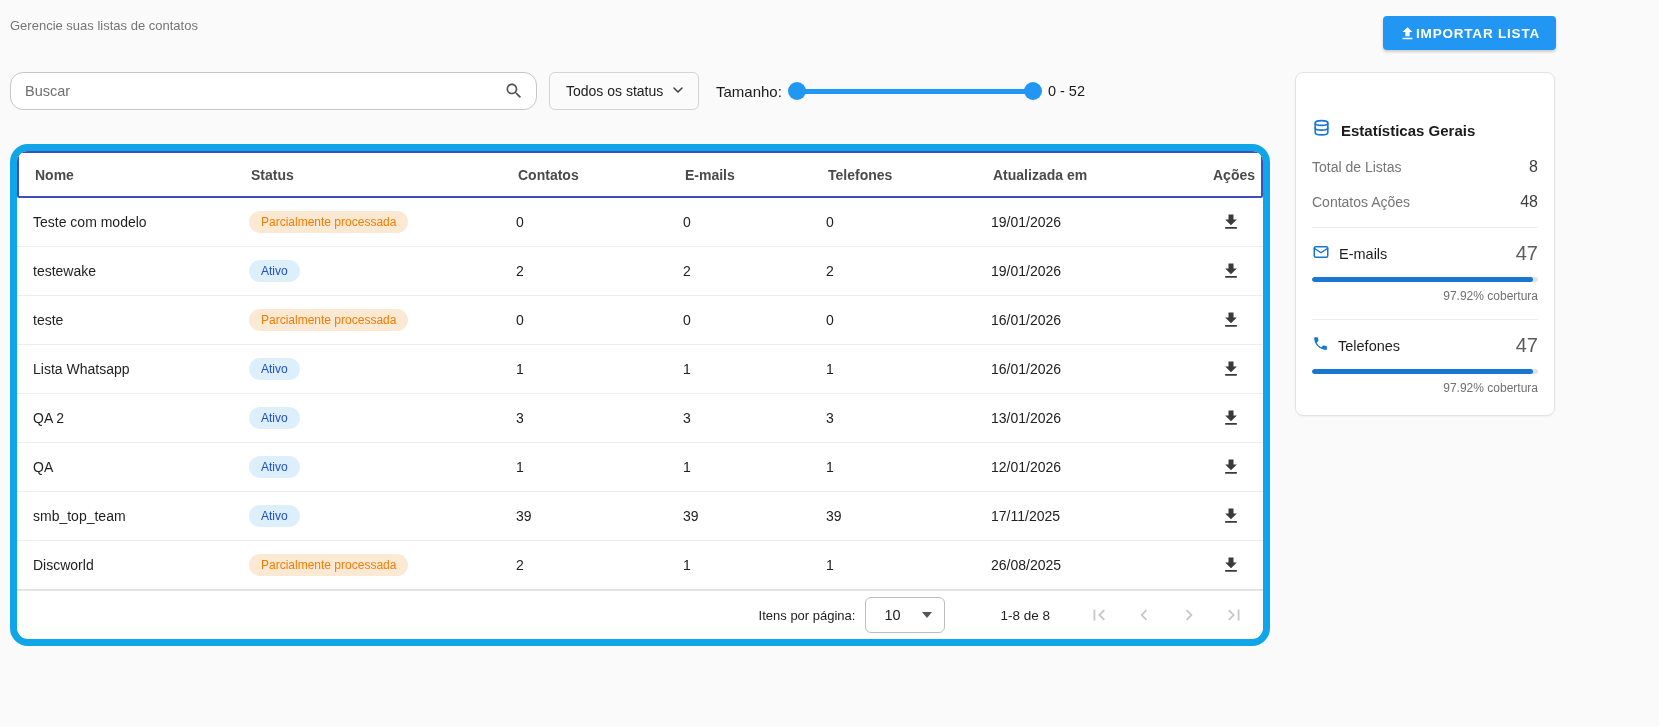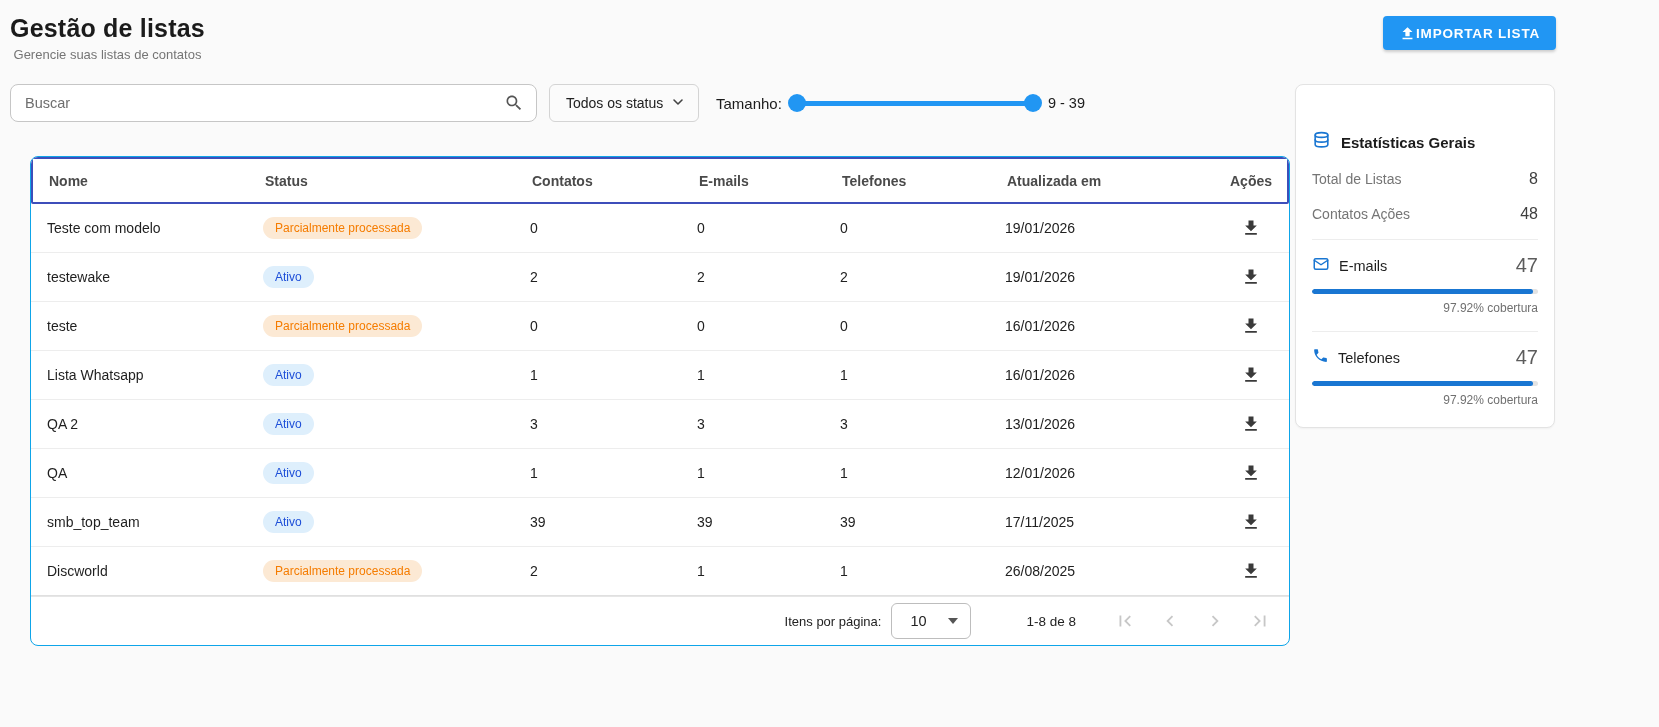--- a/index.html
+++ b/index.html
@@ -27,21 +27,21 @@
   .import-btn svg { display:block; }
 
   
   .content { display:flex; margin-top:22px; align-items:flex-start; }
   .left { width:1260px; }
 
   
   .filters { display:flex; align-items:center; height:38px; }
   .search-box {
     position:relative; width:527px; height:38px; background:#fff;
-    border:1px solid #c6c6c6; border-radius:8px; display:flex; align-items:center;
+    border:1px solid #c6c6c6; border-radius:13px; display:flex; align-items:center;
   }
   .search-box input, .period-box input {
     border:none; outline:none; background:transparent; flex:1;
     font-size:14.5px; color:#212121; padding:0 14px; height:100%;
     font-family:"Liberation Sans", sans-serif;
   }
   .search-box input::placeholder, .period-box input::placeholder { color:#6f6f6f; }
   .box-icon { display:flex; align-items:center; padding-right:12px; color:#555; }
   .period-box {
     position:relative; width:170px; height:38px; background:#fff;
@@ -66,21 +66,21 @@
     position:absolute; top:0; width:18px; height:18px; border-radius:50%;
     background:#2196F3; cursor:grab;
   }
   .thumb.left  { left:-2px; }
   .thumb.right { right:-2px; }
   .size-range { font-size:14.5px; color:#1b1b1b; margin-left:8px; }
 
   
   .table-card {
     margin-top:34px; width:1260px; background:#fff;
-    border:1px solid #0ea5e9; border-radius:8px; overflow:hidden;margin-left:20px;
+    border:7px solid #0ea5e9; border-radius:18px; overflow:hidden;
   }
   .thead, .trow {
     display:grid;
     grid-template-columns:216px 267px 167px 143px 165px 220px 1fr;
     align-items:center; padding-left:16px;
   }
   .thead {
     height:47px; border:2px solid #3D4EBA; border-radius:2px;
     font-size:14px; font-weight:bold; color:#4a4a4a;
   }
@@ -135,21 +135,20 @@
   .bar .fill { height:100%; background:#1976D2; border-radius:3px; }
   .coverage { text-align:right; font-size:12px; color:#707070; margin-top:7px; }
 </style>
 </head>
 <body>
 
 <div class="page">
 
   <div class="topbar">
     <div>
-      <div class="page-title">Gestão de listas</div>
       <div class="page-subtitle">Gerencie suas listas de contatos</div>
     </div>
     <button class="import-btn">
       <span>
         <svg width="17" height="17" viewBox="0 0 24 24" fill="currentColor">
             <path d="M9 16h6v-6h4l-7-7-7 7h4v6zm-4 2h14v2H5v-2z"></path>
           </svg>
       </span>
       <span>IMPORTAR LISTA</span>
     </button>
@@ -175,21 +174,21 @@
               </svg>
           </span>
         </div>
         <div class="size-filter">
           <span class="size-label">Tamanho:</span>
           <div class="slider">
             <div class="slider-track"></div>
             <div class="thumb left"></div>
             <div class="thumb right"></div>
           </div>
-          <span class="size-range">9 - 39</span>
+          <span class="size-range">0 - 52</span>
         </div>
       </div>
 
       <div class="table-card">
         <div class="thead">
           <div class="th">Nome</div>
           <div class="th">Status</div>
           <div class="th">Contatos</div>
           <div class="th">E-mails</div>
           <div class="th">Telefones</div>

